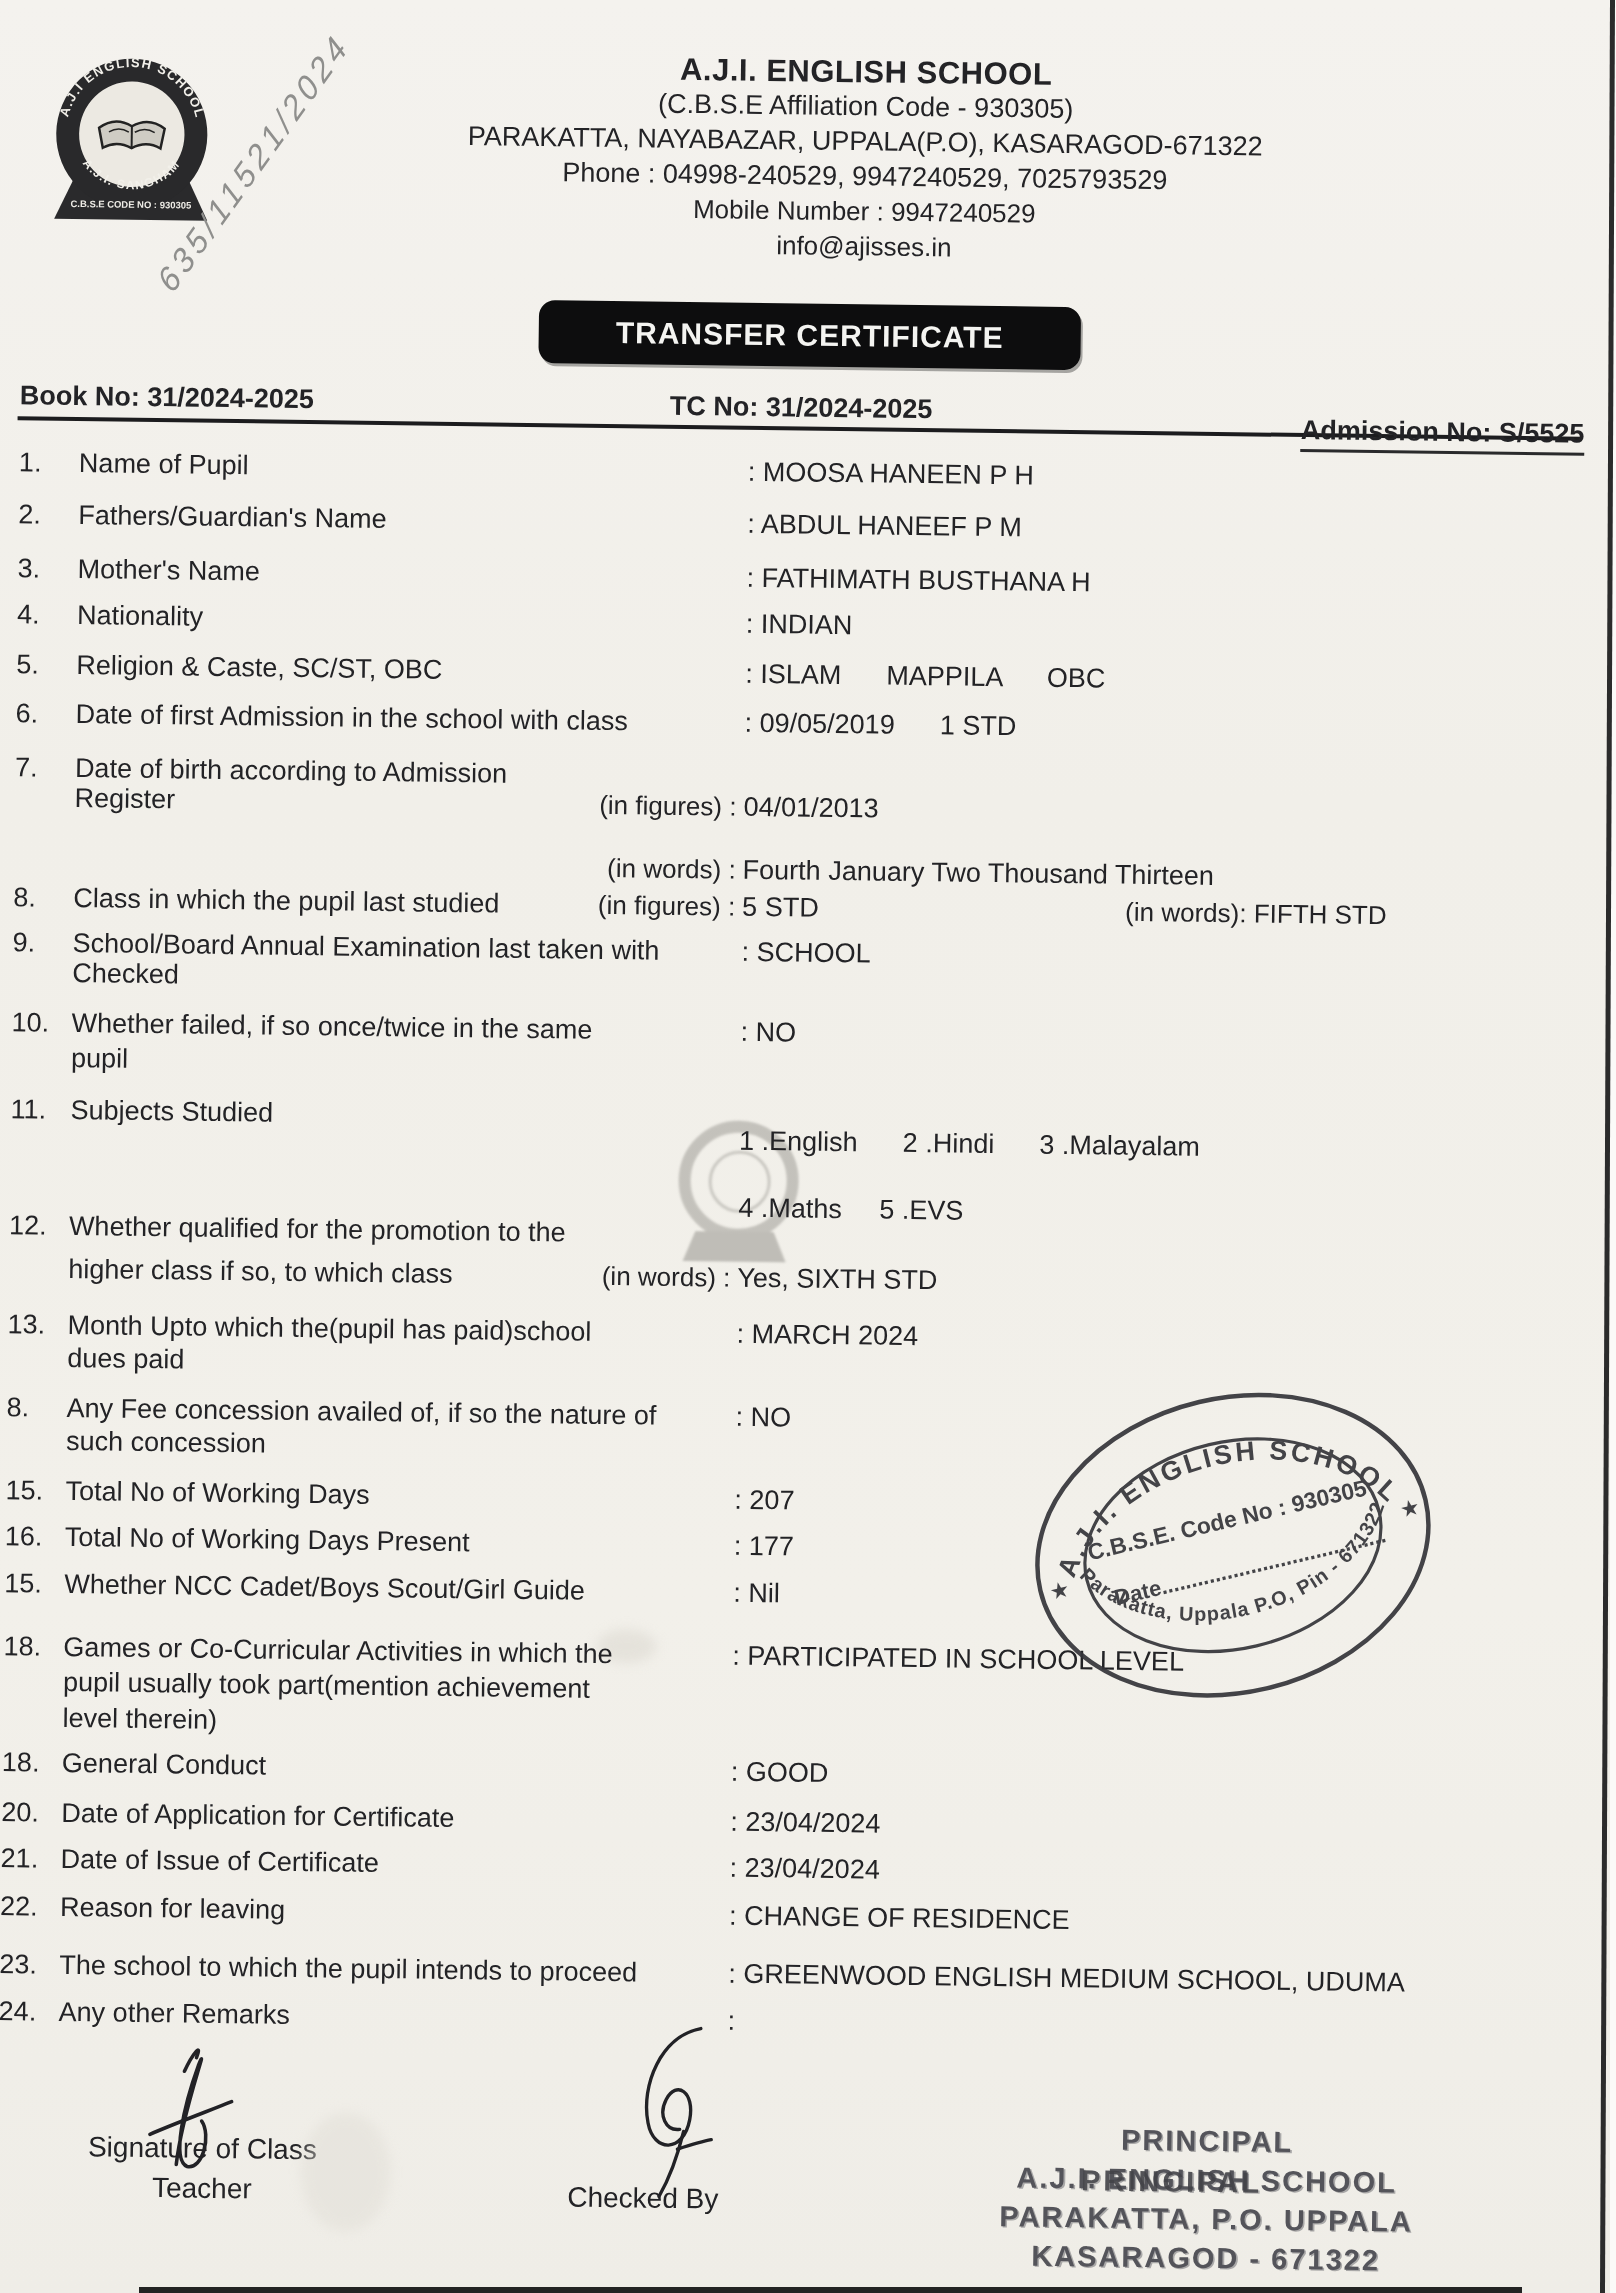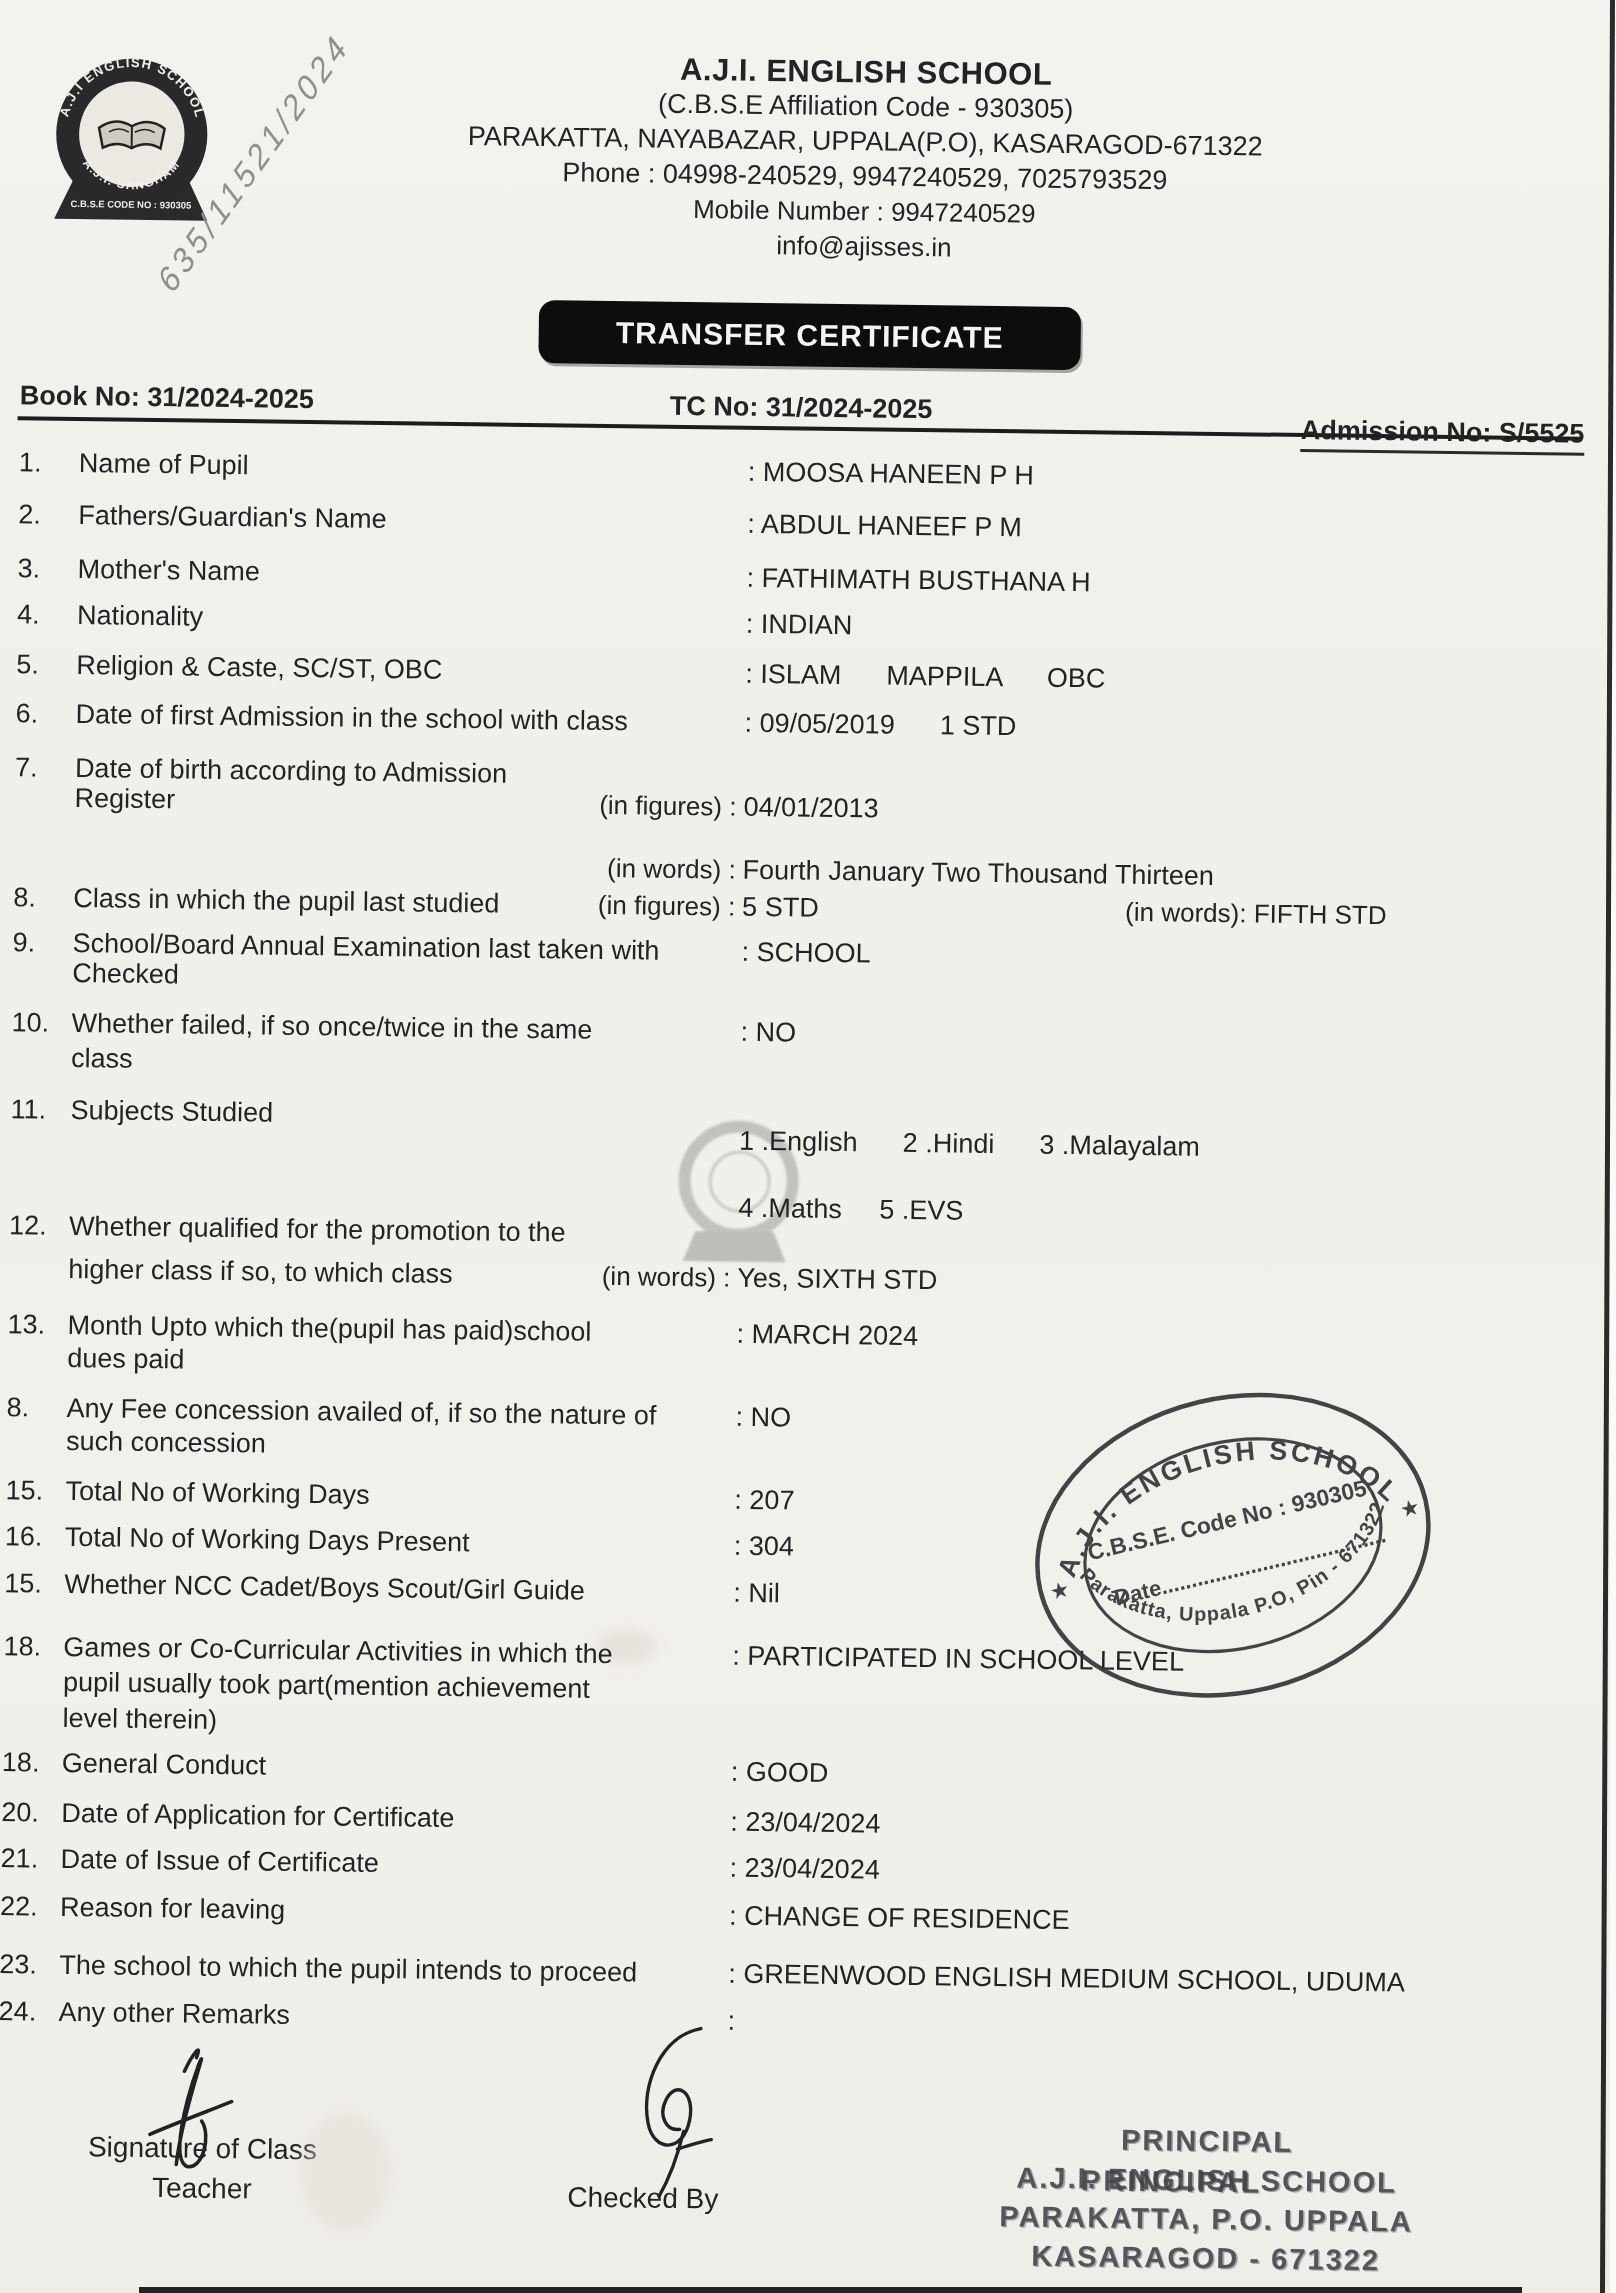--- a/index.html
+++ b/index.html
@@ -181,21 +181,21 @@
         </div>
         <div class="row" style="top: 958px;">
           <span class="lbl">Checked</span>
         </div>
         <div class="row" style="top: 1008px;">
           <span class="num">10.</span>
           <span class="lbl">Whether failed, if so once/twice in the same</span>
           <span class="val">: NO</span>
         </div>
         <div class="row" style="top: 1043px;">
-          <span class="lbl">class</span>
+          <span class="lbl">pupil</span>
         </div>
         <div class="row" style="top: 1095px;">
           <span class="num">11.</span>
           <span class="lbl">Subjects Studied</span>
         </div>
         <div class="row" style="top: 1117px;">
           <span class="val">1 .English      2 .Hindi      3 .Malayalam</span>
         </div>
         <div class="row" style="top: 1184px;">
           <span class="val">4 .Maths     5 .EVS</span>
@@ -226,21 +226,21 @@
           <span class="lbl">such concession</span>
         </div>
         <div class="row" style="top: 1476px;">
           <span class="num">15.</span>
           <span class="lbl">Total No of Working Days</span>
           <span class="val">: 207</span>
         </div>
         <div class="row" style="top: 1522px;">
           <span class="num">16.</span>
           <span class="lbl">Total No of Working Days Present</span>
-          <span class="val">: 304</span>
+          <span class="val">: 177</span>
         </div>
         <div class="row" style="top: 1569px;">
           <span class="num">15.</span>
           <span class="lbl">Whether NCC Cadet/Boys Scout/Girl Guide</span>
           <span class="val">: Nil</span>
         </div>
         <div class="row" style="top: 1632px;">
           <span class="num">18.</span>
           <span class="lbl">Games or Co-Curricular Activities in which the</span>
           <span class="val">: PARTICIPATED IN SCHOOL LEVEL</span>

